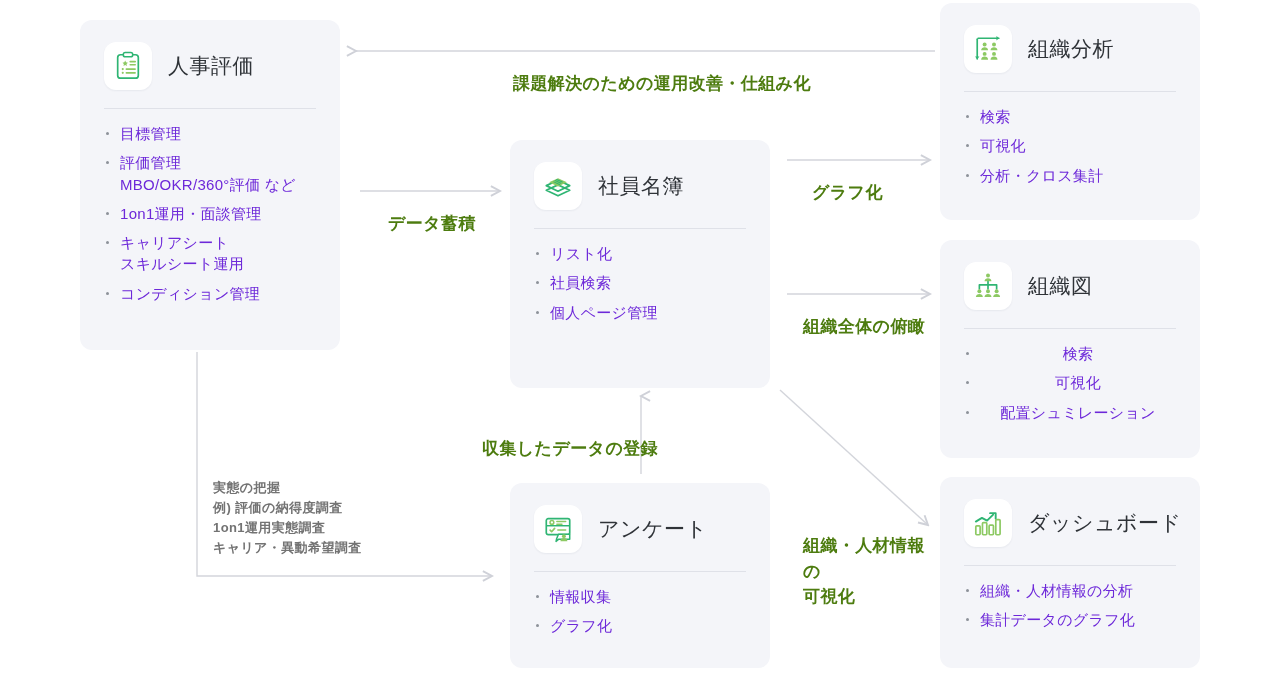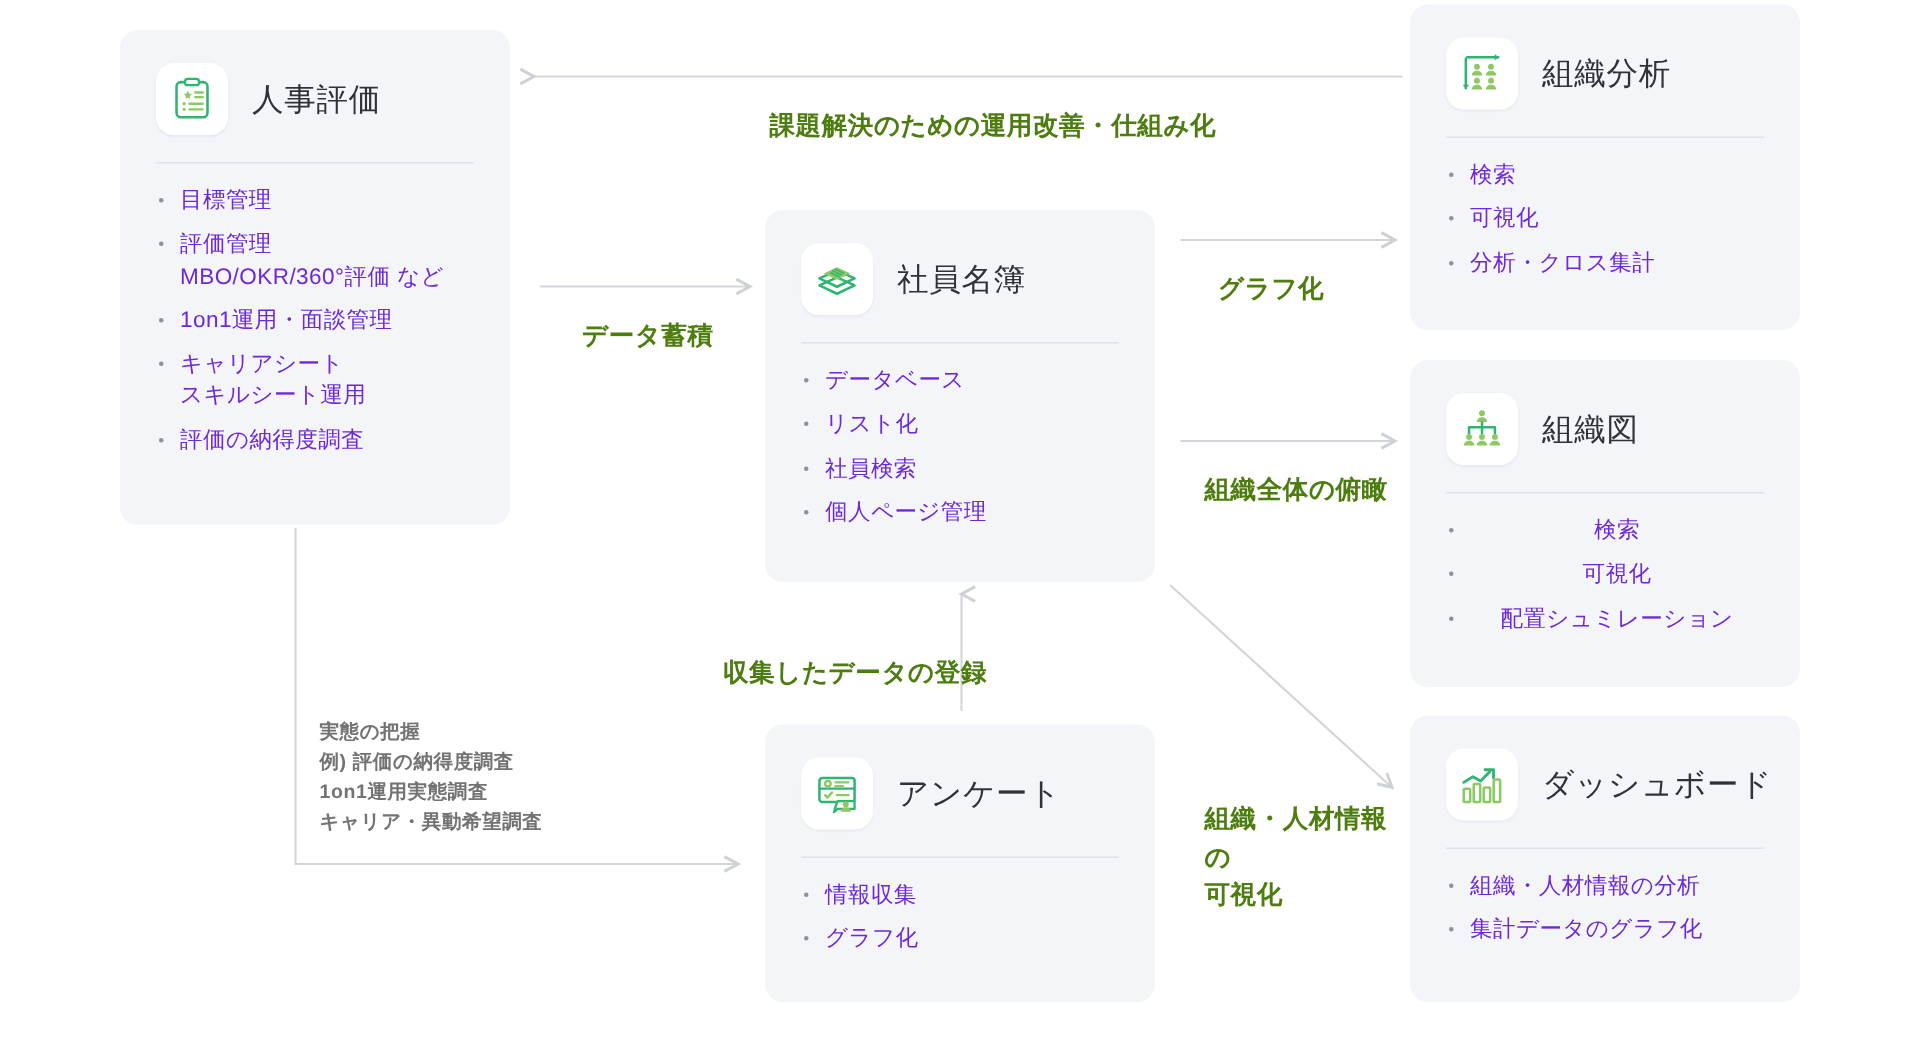--- a/index.html
+++ b/index.html
@@ -153,39 +153,38 @@
       <span class="card-title">人事評価</span>
     </div>
     <div class="divider"></div>
     <ul class="bullets">
       <li>目標管理</li>
       <li>評価管理
 MBO/OKR/360°評価 など</li>
       <li>1on1運用・面談管理</li>
       <li>キャリアシート
 スキルシート運用</li>
-      <li>評価の納得度調査</li>
+      <li>コンディション管理</li>
     </ul>
   </div>
 
   <div class="card" id="card-meibo">
     <div class="card-head">
       <span class="icon-tile">
         <svg width="30" height="30" viewBox="0 0 32 32">
           <path d="M16 21.5 3.5 15.6 16 9.8l12.5 5.8z" fill="none" stroke="#2fb573" stroke-width="1.8" stroke-linejoin="round"></path>
           <path d="M16 26.5 3.5 20.6 16 14.8l12.5 5.8z" fill="none" stroke="#2fb573" stroke-width="1.8" stroke-linejoin="round"></path>
           <path d="M16 16.5 6.5 12.1 16 7.7l9.5 4.4z" fill="#8dc963"></path>
           <path d="M13 10.2l6 2.8M11.6 11.6l6 2.8M14.6 9l6 2.8" stroke="#2fb573" stroke-width="1.1" stroke-linecap="round"></path>
         </svg>
       </span>
       <span class="card-title">社員名簿</span>
     </div>
     <div class="divider"></div>
     <ul class="bullets">
-      <li>データベース</li>
       <li>リスト化</li>
       <li>社員検索</li>
       <li>個人ページ管理</li>
     </ul>
   </div>
 
   <div class="card" id="card-enquete">
     <div class="card-head">
       <span class="icon-tile">
         <svg width="30" height="30" viewBox="0 0 32 32">

